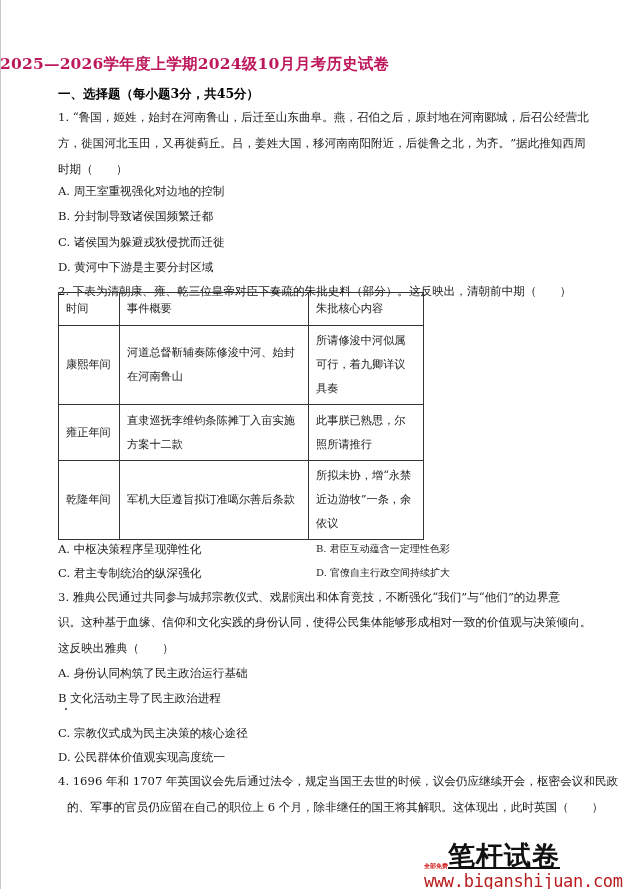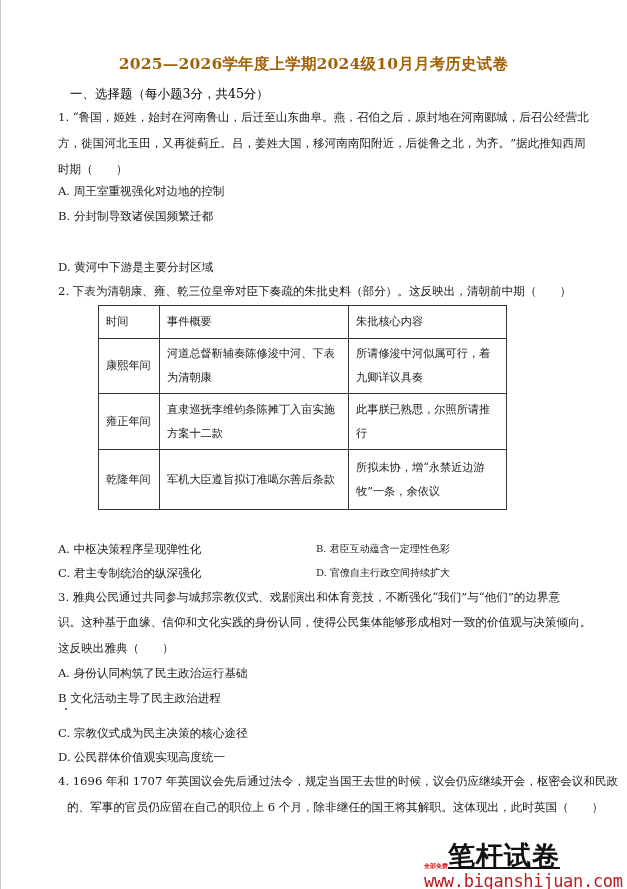--- a/index.html
+++ b/index.html
@@ -25,32 +25,32 @@
       position: absolute;
       left: 0; top: 0;
       width: 627px;
       height: 889px;
     }
     .title {
       position: absolute;
       top: 54px;
       left: 0;
       width: 627px;
-      text-align: center;
+      text-align: left;
       font-size: 15.5px;
       font-weight: bold;
       letter-spacing: 0.2px;
-      color: #a16207;
+      color: #be185d;
     }
     .section-heading {
       position: absolute;
-      left: 70px;
+      left: 58px;
       top: 86px;
       font-size: 12.5px;
-      font-weight: normal;
+      font-weight: bold;
       color: #000;
     }
     .line {
       position: absolute;
       left: 58px;
       font-size: 11.6px;
       white-space: nowrap;
       line-height: 14px;
     }
     .opt-right {
@@ -65,26 +65,25 @@
       left: 65px;
       top: 708px;
       width: 2px;
       height: 2px;
       background: #333;
       border-radius: 1px;
     }
     table.history-table {
       position: absolute;
       left: 58px;
-      top: 305px;
-      width: 409px;
+      top: 292px;
+      width: 366px;
       border-collapse: collapse;
       font-size: 11.2px;
       color: #222;
-      margin-left: 40px;
     }
     table.history-table td {
       border: 1.2px solid #333;
       padding: 3px 7px;
       vertical-align: middle;
       line-height: 24px;
     }
     table.history-table td.c0 { width: 46px; }
     table.history-table td.c1 { width: 174px; }
     table.history-table tr.hdr td { height: 28px; line-height: 28px; padding-top: 2px; padding-bottom: 2px; }
@@ -138,34 +137,35 @@
 
   <div class="title">2025—2026学年度上学期2024级10月月考历史试卷</div>
 
   <div class="section-heading">一、选择题（每小题3分，共45分）</div>
 
   <div class="line" style="top:110px;">1. “鲁国，姬姓，始封在河南鲁山，后迁至山东曲阜。燕，召伯之后，原封地在河南郾城，后召公经营北</div>
   <div class="line" style="top:136px;">方，徙国河北玉田，又再徙蓟丘。吕，姜姓大国，移河南南阳附近，后徙鲁之北，为齐。”据此推知西周</div>
   <div class="line" style="top:162px;">时期（　　）</div>
   <div class="line" style="top:184px;">A. 周王室重视强化对边地的控制</div>
   <div class="line" style="top:209px;">B. 分封制导致诸侯国频繁迁都</div>
+  <div class="line" style="top:235px;">C. 诸侯国为躲避戎狄侵扰而迁徙</div>
   <div class="line" style="top:260px;">D. 黄河中下游是主要分封区域</div>
 
   <div class="line" style="top:284px;">2. 下表为清朝康、雍、乾三位皇帝对臣下奏疏的朱批史料（部分）。这反映出，清朝前中期（　　）</div>
 
   <table class="history-table">
     <tbody>
         <tr class="hdr">
       <td class="c0">时间</td>
       <td class="c1">事件概要</td>
       <td class="c2">朱批核心内容</td>
     </tr>
     <tr class="r1">
       <td class="c0">康熙年间</td>
-      <td class="c1">河道总督靳辅奏陈修浚中河、下表为清朝康</td>
+      <td class="c1">河道总督靳辅奏陈修浚中河、始封在河南鲁山</td>
       <td class="c2">所请修浚中河似属可行，着九卿详议具奏</td>
     </tr>
     <tr class="r2">
       <td class="c0">雍正年间</td>
       <td class="c1">直隶巡抚李维钧条陈摊丁入亩实施方案十二款</td>
       <td class="c2">此事朕已熟思，尔照所请推行</td>
     </tr>
     <tr class="r3">
       <td class="c0">乾隆年间</td>
       <td class="c1">军机大臣遵旨拟订准噶尔善后条款</td>

